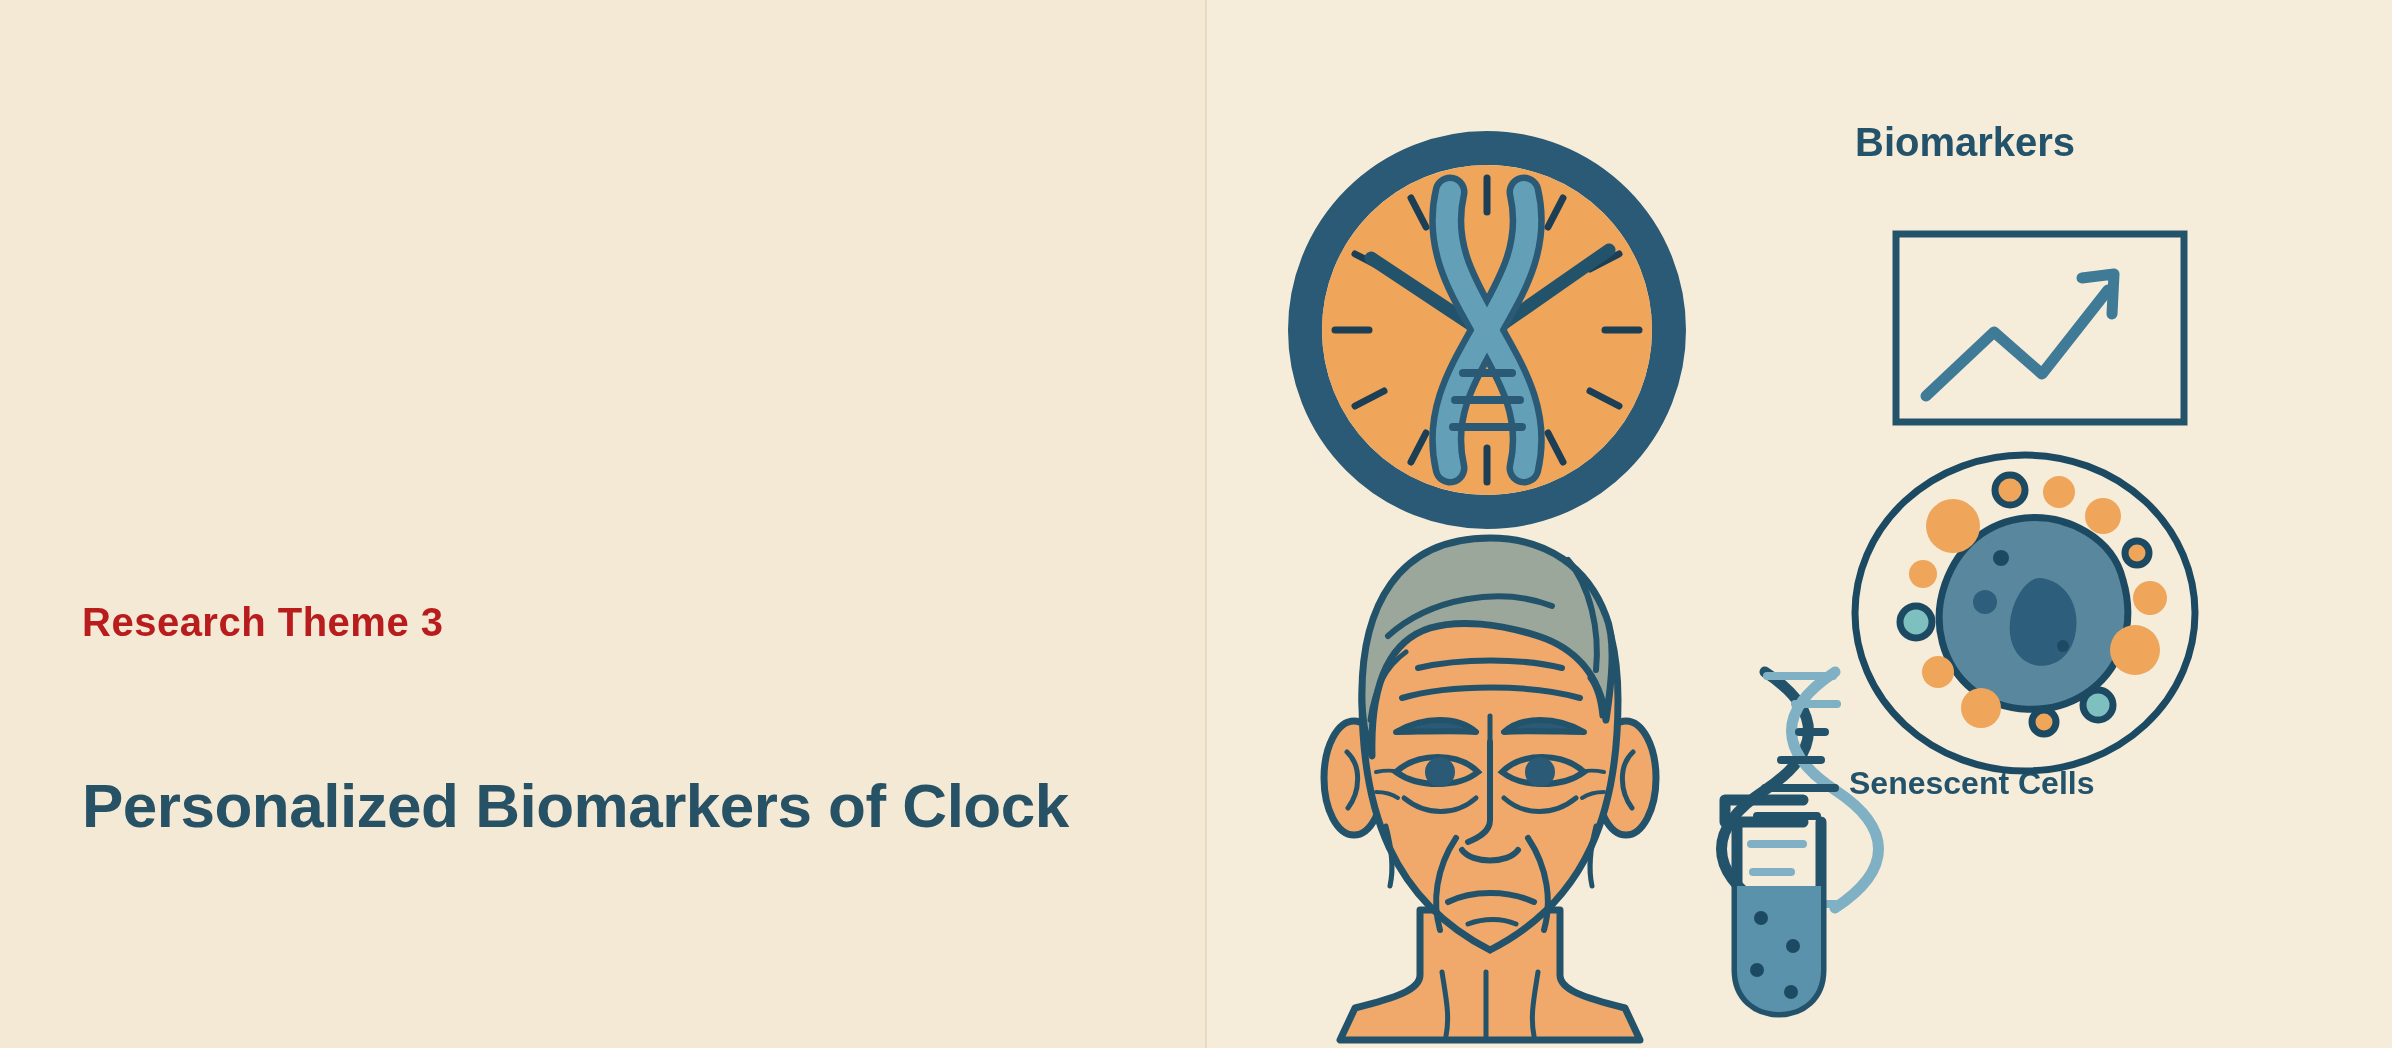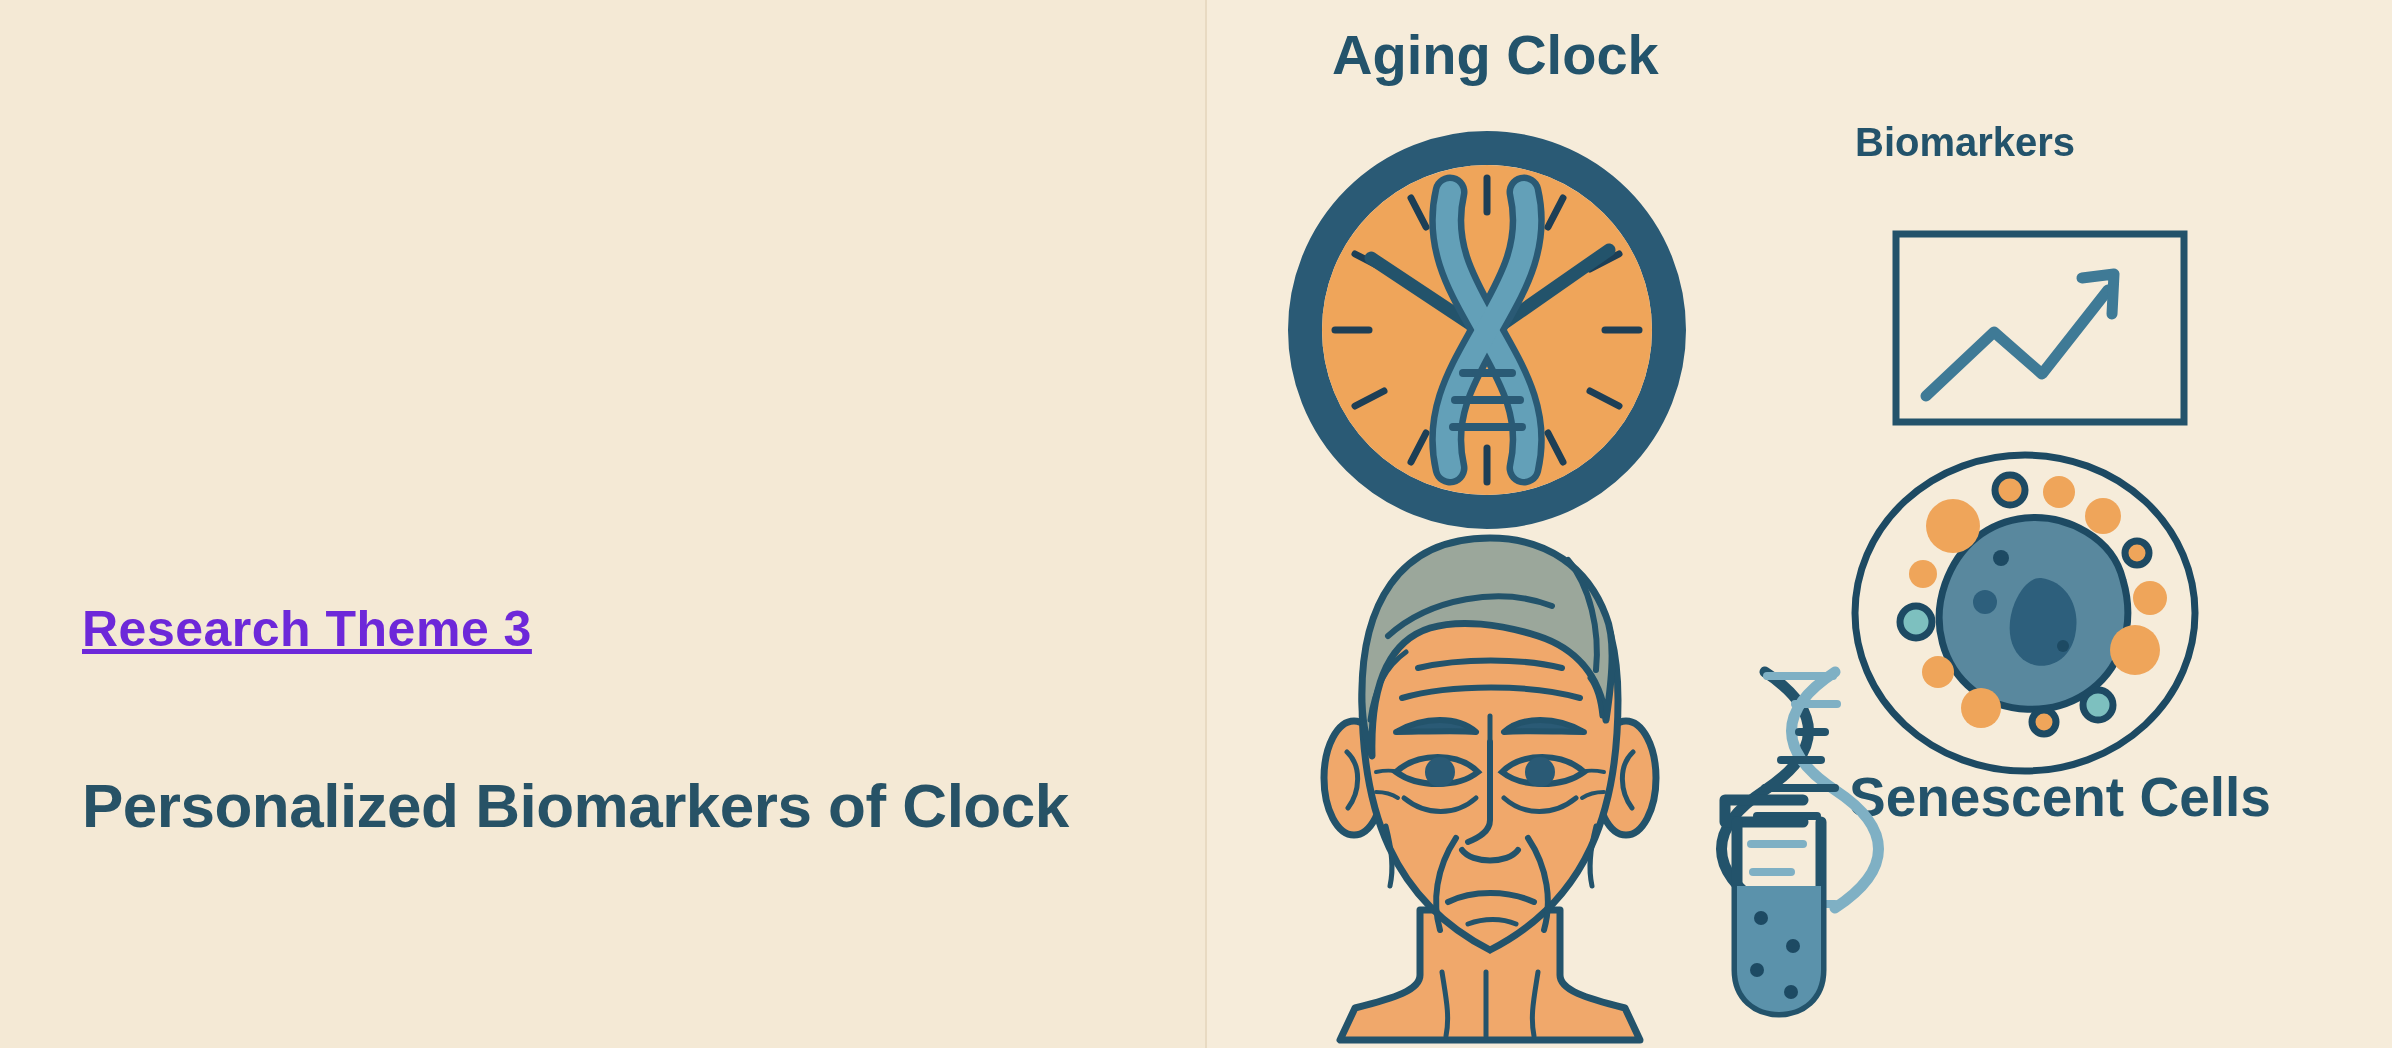--- a/index.html
+++ b/index.html
@@ -20,26 +20,25 @@
   
   .left-panel{
     position:relative;
     width:1205px;height:1048px;
     flex:0 0 1205px;
     background:#f4e9d5;
   }
   .eyebrow{
     position:absolute;
     left:82px;top:600px;
-    font-size:50px;
+    font-size:40px;
     font-weight:bold;
     letter-spacing:.5px;
-    color:#6d28d9;
+    color:#b91c1c;
     white-space:nowrap;
-    text-decoration:underline;
   }
   .headline{
     position:absolute;
     left:82px;top:770px;
     font-size:62px;
     font-weight:bold;
     letter-spacing:-0.5px;
     color:#275266;
     white-space:nowrap;
   }
@@ -60,37 +59,36 @@
   .fig{position:absolute;}
 
   .cap{
     position:absolute;
     color:#23536b;
     font-weight:bold;
     white-space:nowrap;
   }
   .cap-aging{left:127px;top:22px;font-size:56px;}
   .cap-bio{left:650px;top:120px;font-size:40px;}
-  .cap-sen{left:644px;top:765px;font-size:55px;font-weight:bold;}
+  .cap-sen{left:644px;top:765px;font-size:32px;font-weight:bold;}
 
   svg{display:block;overflow:visible;}
 </style>
 </head>
 <body>
 
 <div class="banner">
 
   <div class="left-panel">
     <div class="eyebrow">Research Theme 3</div>
     <div class="headline">Personalized Biomarkers of Clock</div>
   </div>
 
   <div class="right-panel">
 
-    <div class="cap cap-aging">Aging Clock</div>
     <div class="cap cap-bio">Biomarkers</div>
     <div class="cap cap-sen">Senescent Cells</div>
 
     <div class="fig" style="left:82px;top:130px;">
       <svg width="400" height="400" viewBox="0 0 400 400">
         <circle cx="200" cy="200" r="182" fill="none" stroke="#2a5a75" stroke-width="34"></circle>
         <circle cx="200" cy="200" r="165" fill="#efa55a"></circle>
         <g stroke="#1d3f56" stroke-width="7" stroke-linecap="round">
           <line x1="200" y1="48" x2="200" y2="82"></line>
           <line x1="276" y1="68" x2="261" y2="97"></line>

